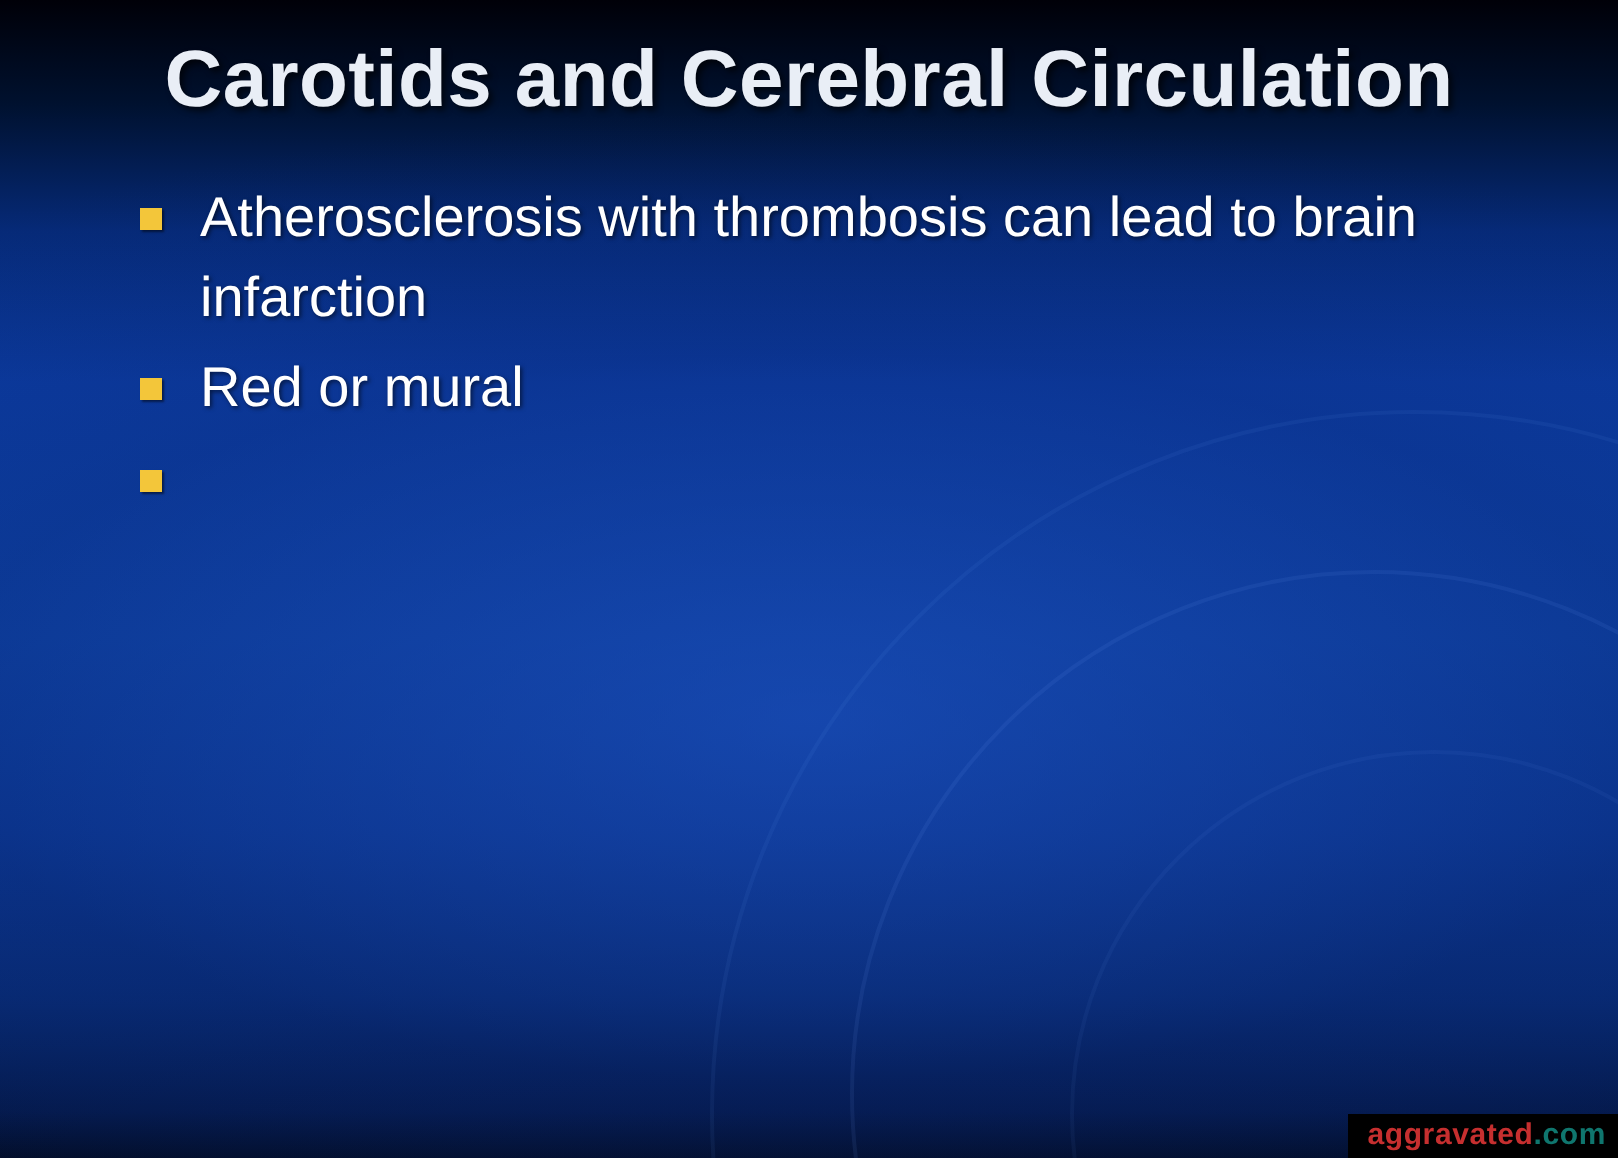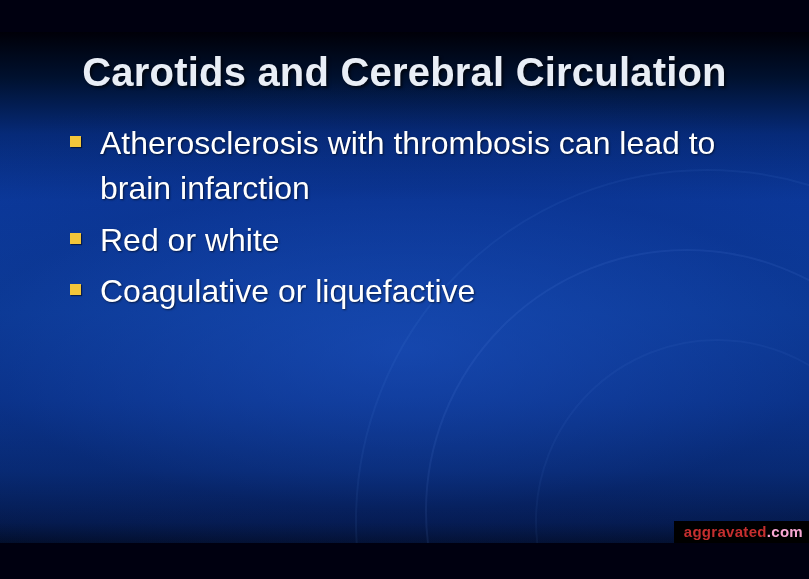--- a/index.html
+++ b/index.html
@@ -9,36 +9,35 @@
   body {
     width: 809px;
     height: 579px;
     overflow: hidden;
     font-family: "Liberation Sans", sans-serif;
     background: #000010;
   }
   .slide {
     position: relative;
     width: 809px;
-    height: 511px;
+    height: 579px;
     box-sizing: border-box;
     background:
       radial-gradient(ellipse 120% 70% at 50% 62%, rgba(30,80,190,0.55) 0%, rgba(12,40,120,0.25) 45%, rgba(0,0,0,0) 75%),
       linear-gradient(180deg,
         #000008 0%,
         #00112f 9%,
         #062a78 20%,
         #0b3a9e 33%,
         #0c3f9f 55%,
         #0a3690 72%,
         #072a72 86%,
         #04194a 96%,
         #020d27 100%);
     overflow: hidden;
-    margin-top: 32px;
   }
   
   .arc {
     position: absolute;
     border-radius: 50%;
     border: 2px solid rgba(120,170,255,0.09);
     pointer-events: none;
   }
   .arc-1 { width: 520px; height: 520px; right: -140px; bottom: -230px; }
   .arc-2 { width: 700px; height: 700px; right: -250px; bottom: -330px; border-color: rgba(120,170,255,0.07); }
@@ -62,21 +61,21 @@
     padding: 0 42px 0 62px;
   }
   ul.bullets {
     list-style: none;
     margin: 0;
     padding: 0;
   }
   ul.bullets > li {
     position: relative;
     color: #ffffff;
-    font-size: 32px;
+    font-size: 28px;
     line-height: 1.42;
     padding-left: 38px;
     margin-bottom: 6px;
     text-shadow: 1px 1px 2px rgba(0,0,0,0.55);
   }
   ul.bullets > li .marker {
     position: absolute;
     left: 8px;
     top: 15px;
     width: 11px;
@@ -89,45 +88,44 @@
     right: 0;
     bottom: 0;
     background: #000000;
     color: #c62f2f;
     font-size: 15px;
     font-weight: bold;
     letter-spacing: 0.3px;
     padding: 2px 6px 3px 10px;
     font-family: "Liberation Sans", sans-serif;
   }
-  .watermark .dotcom { color: #f9a8d4; }
+  .watermark .dotcom { color: #0f766e; }
 </style>
 </head>
 <body>
 
 <div class="slide">
 
   <div class="arc arc-1"></div>
   <div class="arc arc-2"></div>
   <div class="arc arc-3"></div>
 
   <h1 class="title">Carotids and Cerebral Circulation</h1>
 
   <div class="body">
     <ul class="bullets">
       <li>
         <span class="marker"></span>
         <span>Atherosclerosis with thrombosis can lead to brain infarction</span>
       </li>
       <li>
         <span class="marker"></span>
-        <span>Red or white</span>
+        <span>Red or mural</span>
       </li>
       <li>
         <span class="marker"></span>
-        <span>Coagulative or liquefactive</span>
       </li>
     </ul>
   </div>
 
   <div class="watermark"><span>aggravated</span><span class="dotcom">.com</span></div>
 
 </div>
 
 </body></html>

